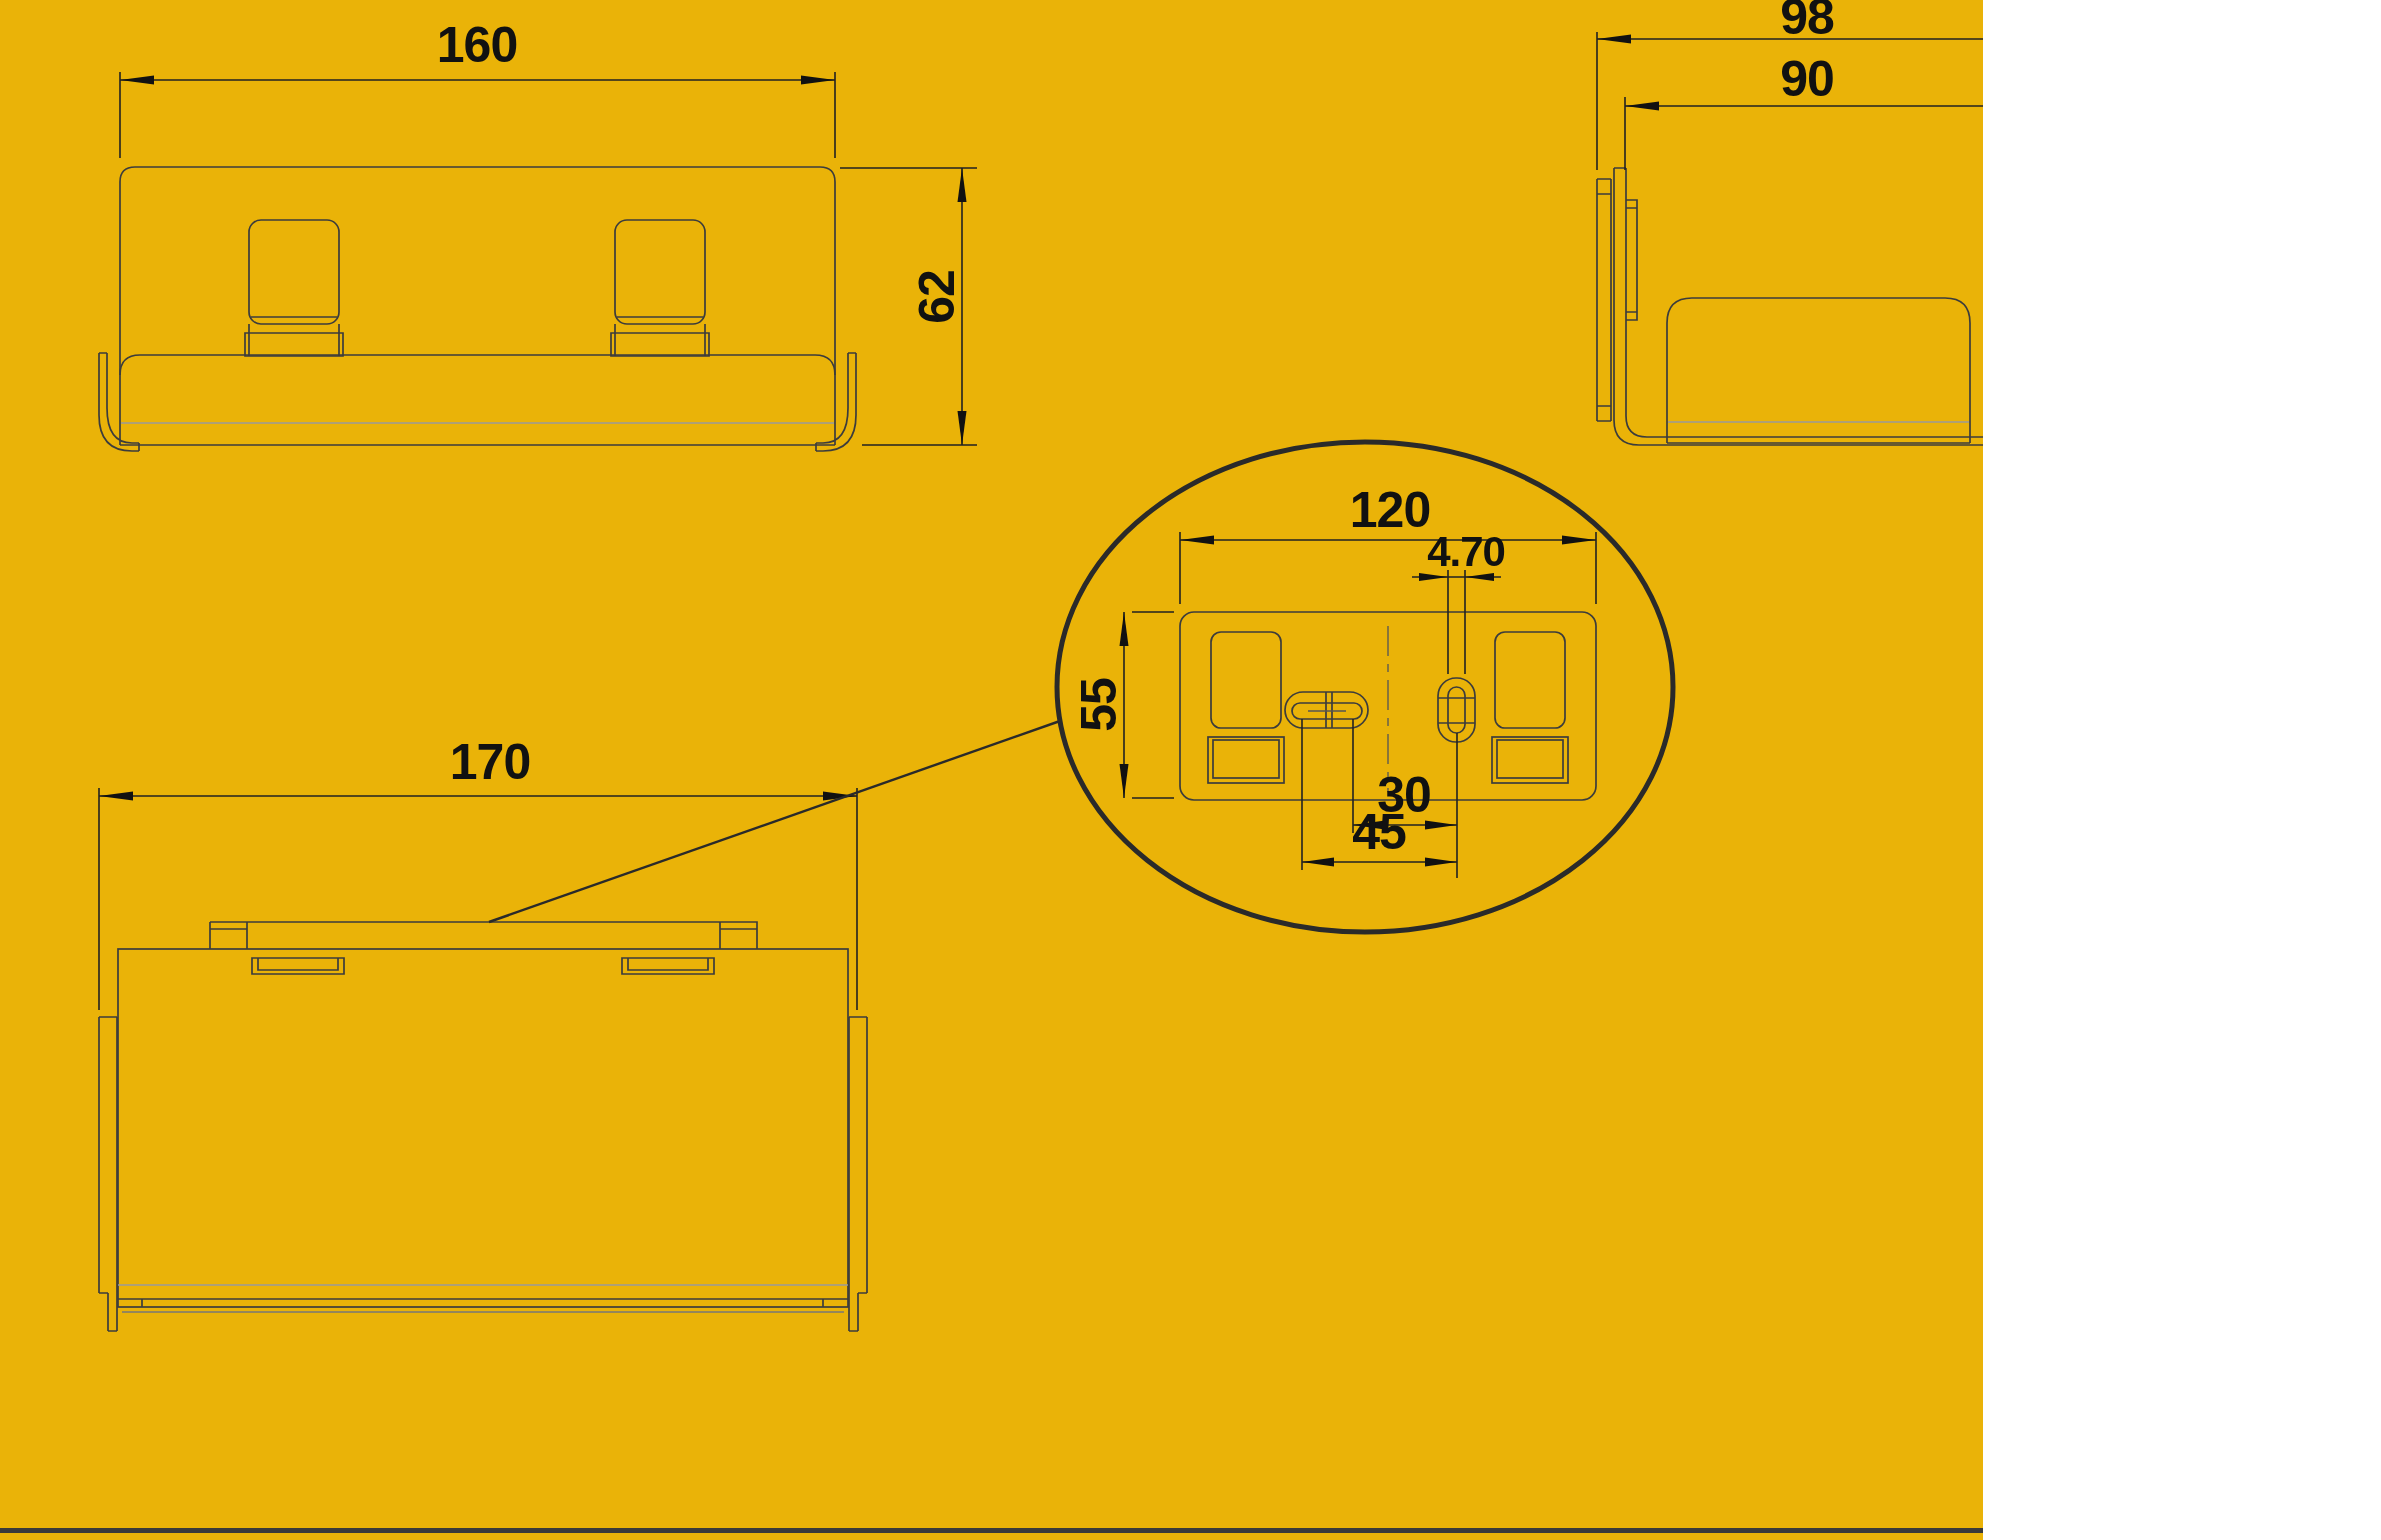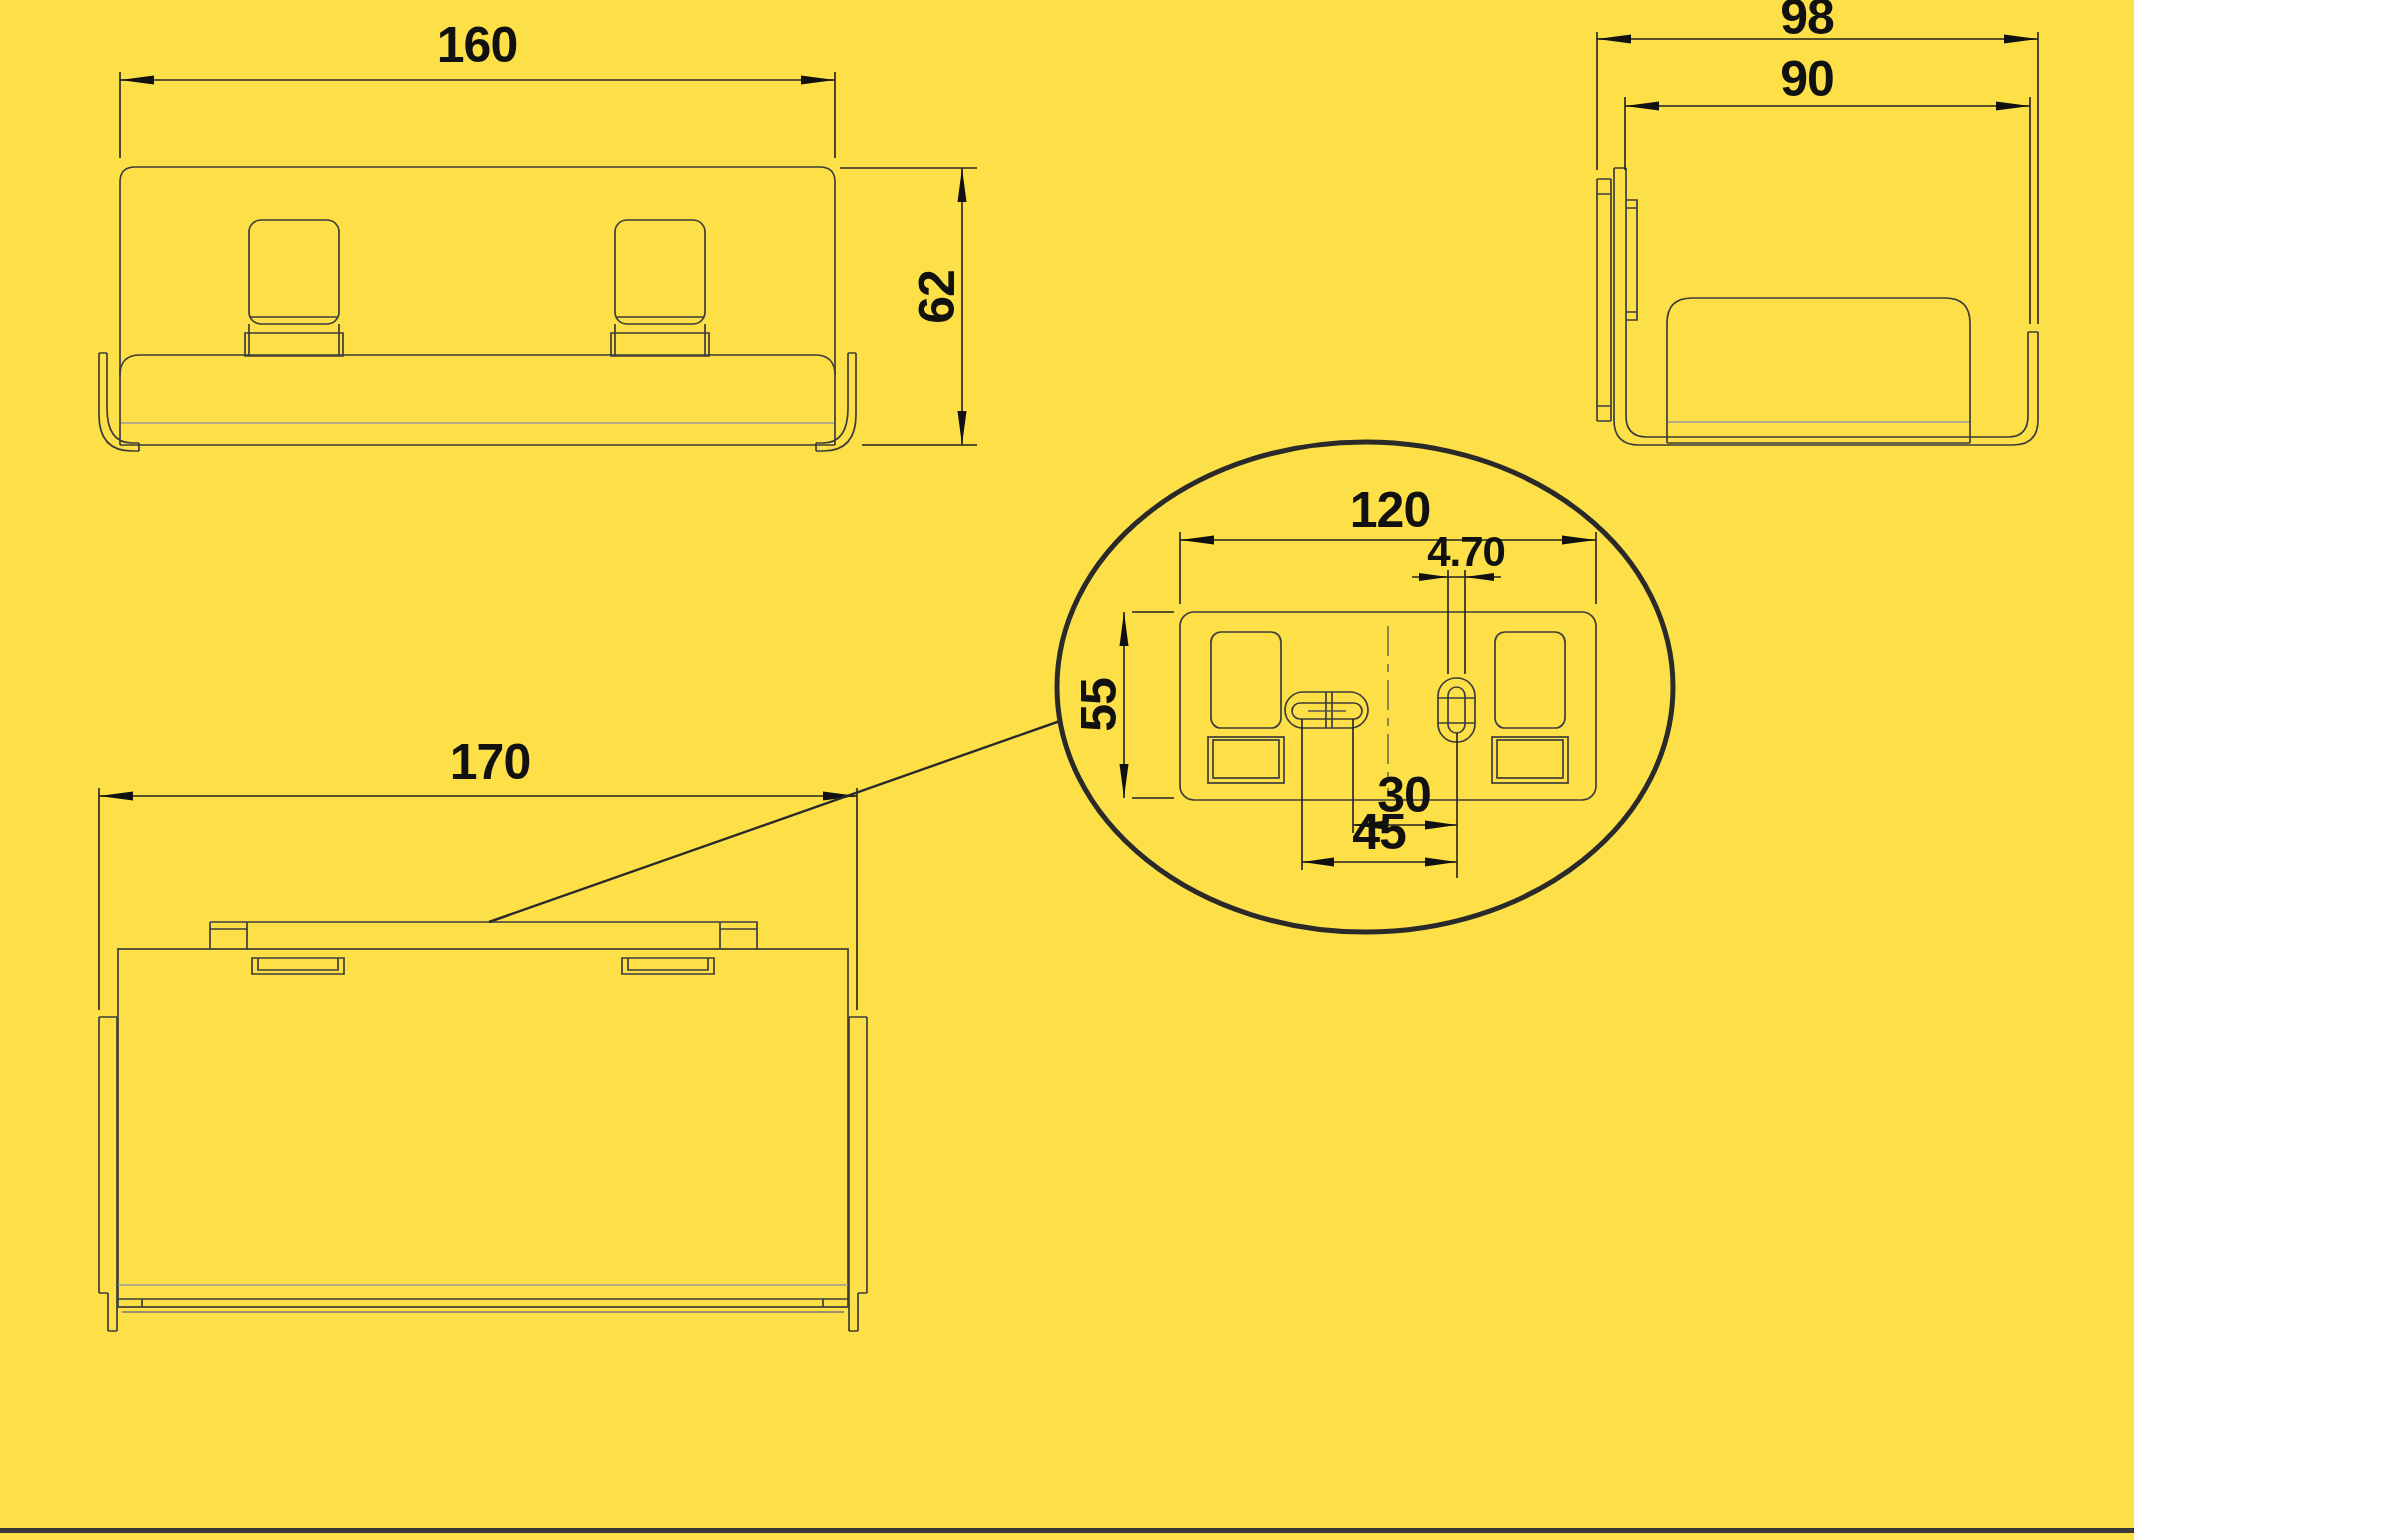--- a/index.html
+++ b/index.html
@@ -1,16 +1,16 @@
 <!DOCTYPE html>
 <html><head>
 <meta charset="utf-8">
 <style>
   html,body{margin:0;padding:0;background:#ffffff;}
-  #sheet{position:relative;width:2134px;height:1540px;background:#fde047;overflow:hidden;
+  #sheet{position:relative;width:1983px;height:1540px;background:#eab308;overflow:hidden;
          font-family:"Liberation Sans",sans-serif;}
   svg{display:block}
   text{font-family:"Liberation Sans",sans-serif;font-weight:bold;fill:#111;letter-spacing:-1px;}
   .dimtxt{font-size:50px;}
   .dimtxt-sm{font-size:42px;}
 </style>
 </head>
 <body>
 
 <div id="sheet">

